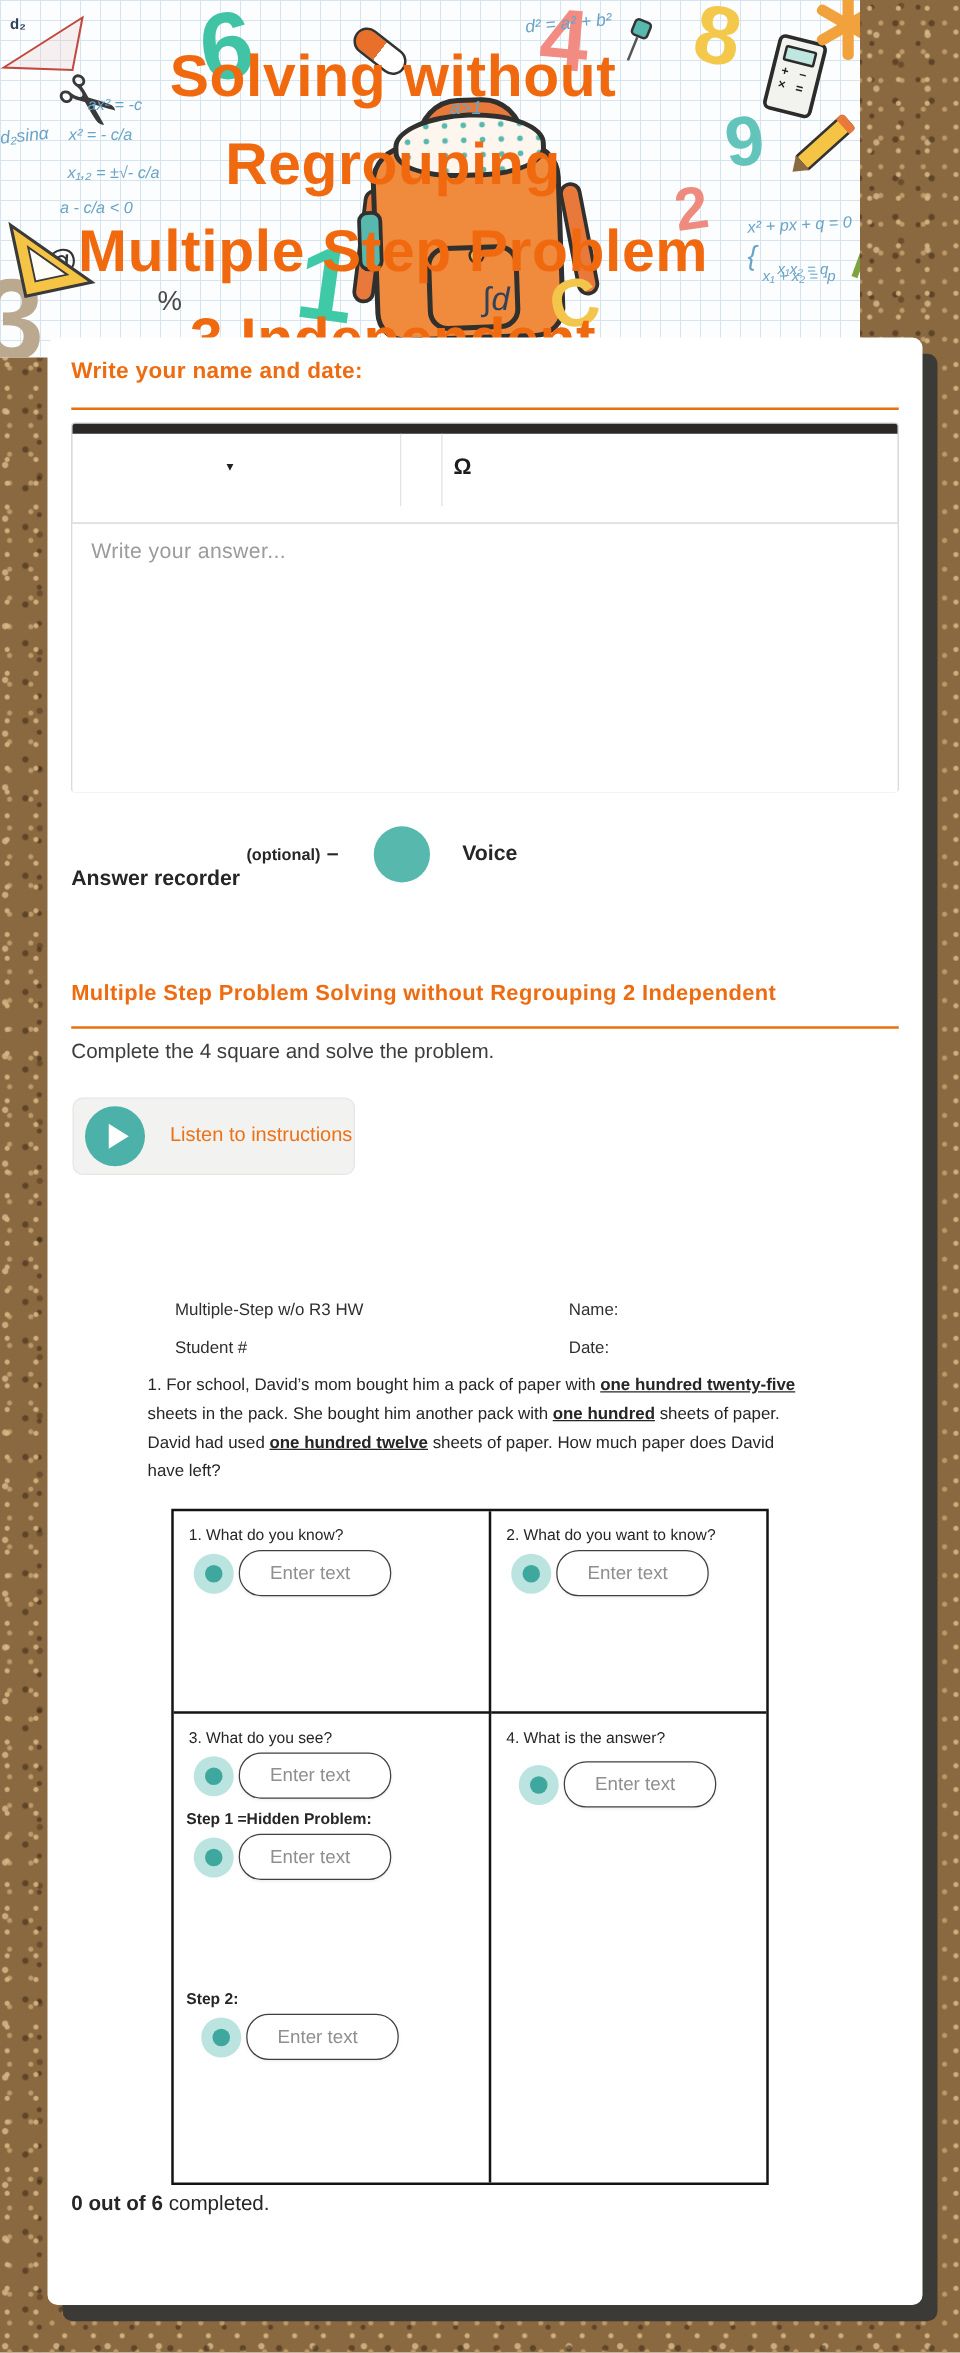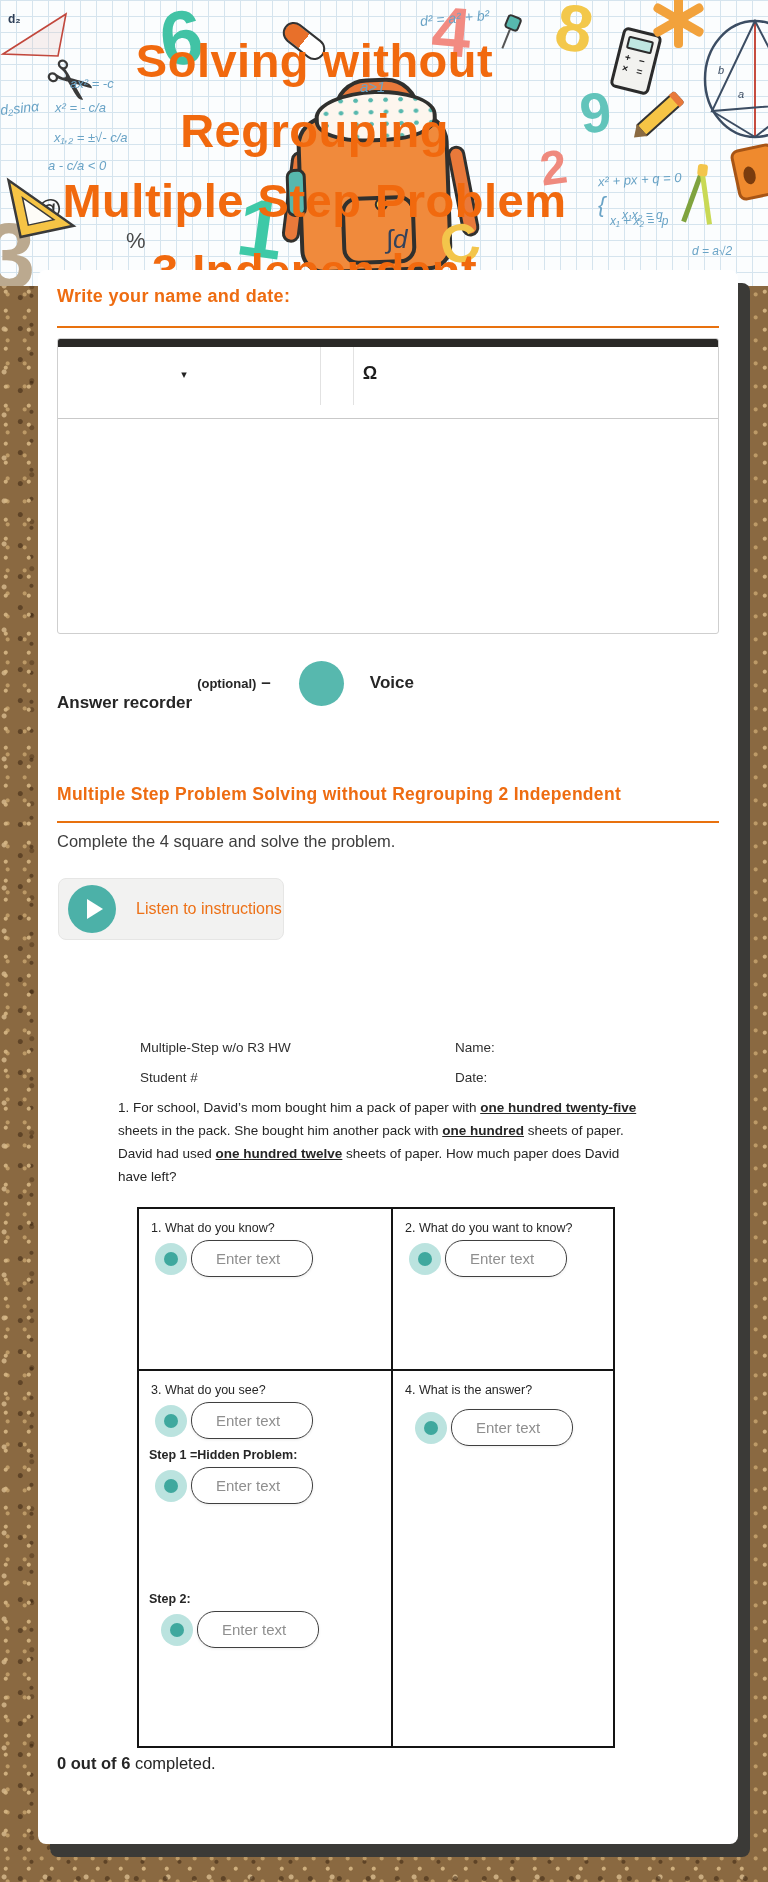--- a/index.html
+++ b/index.html
@@ -13,21 +13,21 @@
       radial-gradient(circle at 45% 80%, rgba(201,166,112,.8) 0 1.5px, transparent 2.5px),
       radial-gradient(circle at 85% 20%, rgba(50,30,12,.5) 0 1.5px, transparent 2.5px),
       radial-gradient(circle at 10% 65%, rgba(222,194,149,.75) 0 2px, transparent 3px),
       radial-gradient(circle at 60% 10%, rgba(70,45,20,.45) 0 2px, transparent 3px);
     background-size: 23px 19px, 29px 31px, 17px 23px, 37px 29px, 41px 43px, 53px 47px;
   }
   .page { position:relative; width:768px; height:1882px; }
 
   
   .header {
-    position:absolute; left:0; top:0; width:768px; height:286px; overflow:hidden;
+    position:absolute; left:0; top:0; width:688px; height:286px; overflow:hidden;
     background-color:#fbfdfe;
     background-image:
       linear-gradient(#d5e4ee 1px, transparent 1px),
       linear-gradient(90deg, #d5e4ee 1px, transparent 1px);
     background-size:16px 16px;
     z-index:1;
   }
   .title { position:absolute; left:22px; top:26px; width:585px; text-align:center;
     font-weight:bold; font-size:47px; line-height:70px; color:#f1690e; letter-spacing:.5px; z-index:3; }
   .dd { position:absolute; white-space:nowrap; z-index:2; }
@@ -218,20 +218,23 @@
     <hr class="orange-hr" style="top:56px;">
 
     <div class="editor">
       <div class="editor-bar"></div>
       <div class="toolbar">
         <div class="tb-caret">▾</div>
         <div class="tb-div" style="left:262px;"></div>
         <div class="tb-div" style="left:295px;"></div>
         <div class="tb-omega">Ω</div>
       </div>
+      <div class="editor-body">
+        <textarea placeholder="Write your answer..." style=""></textarea>
+      </div>
     </div>
 
     <div class="recorder">
       <span class="rec-label">Answer recorder</span>
       <span class="rec-opt">(optional)</span>
       <span class="rec-dash">–</span>
       <div class="rec-circle"></div>
       <span class="rec-voice">Voice</span>
     </div>
 

